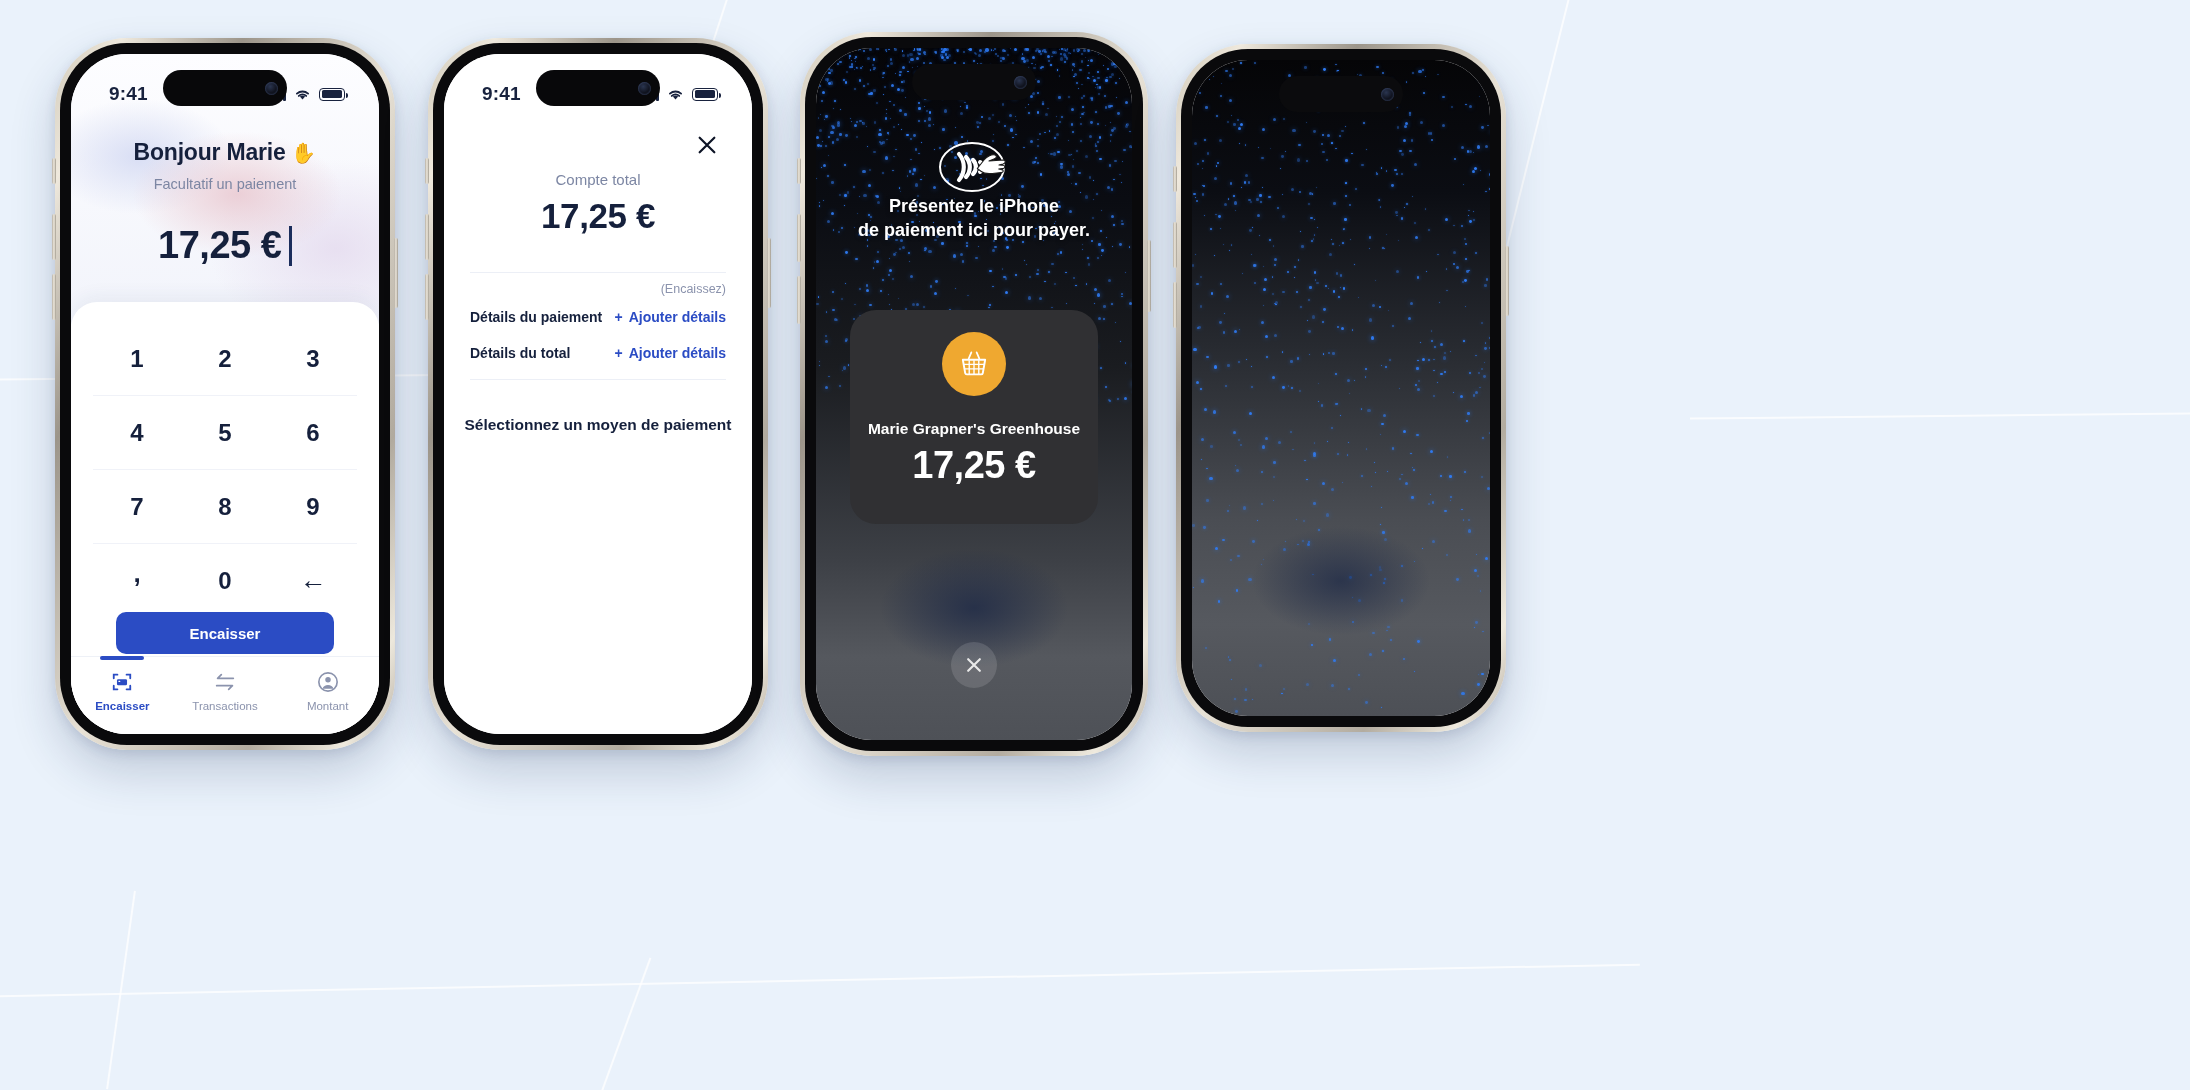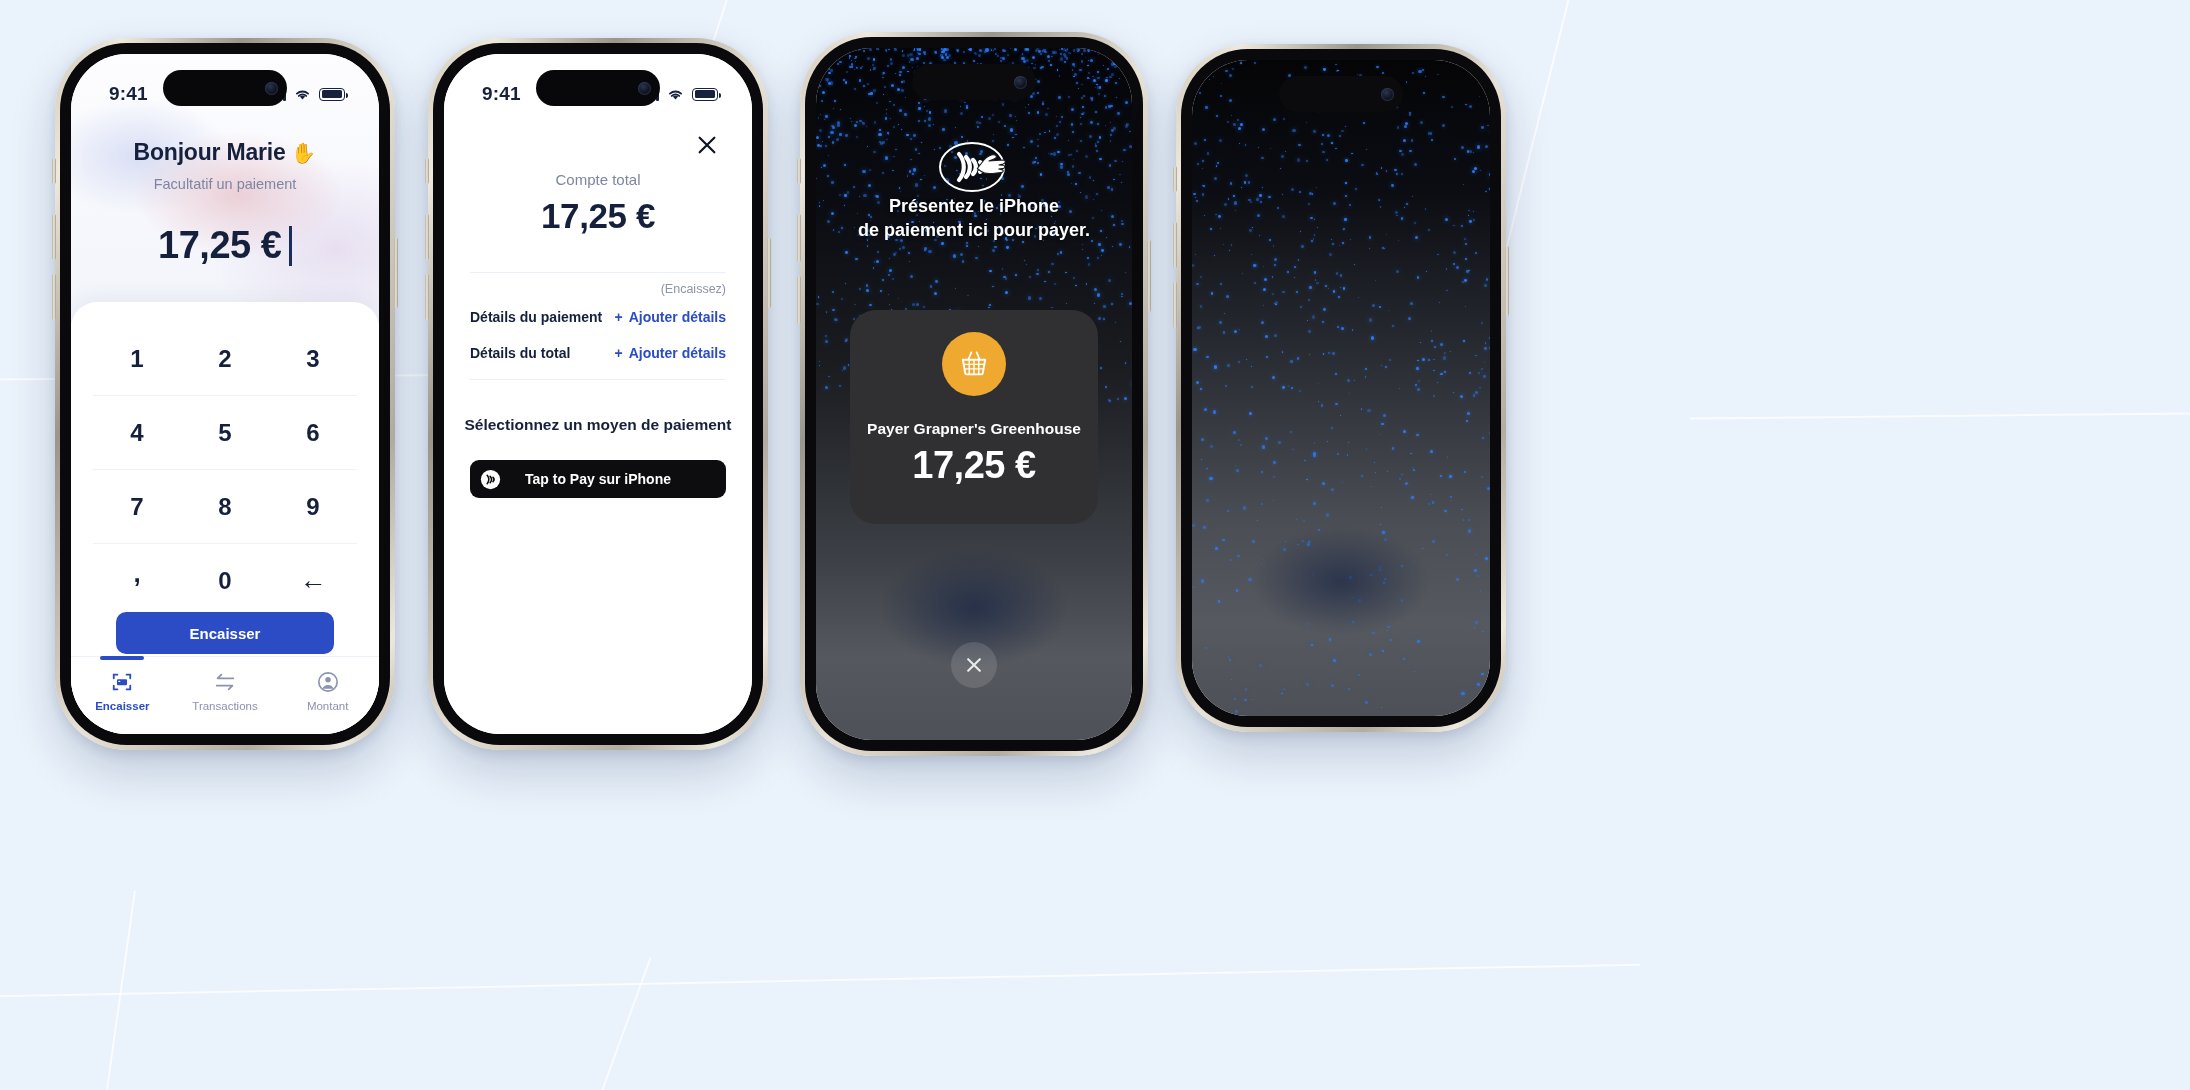--- a/index.html
+++ b/index.html
@@ -338,31 +338,20 @@
           <span class="lbl">Détails du total</span>
           <span class="act">
             <span>+</span>
             <span>Ajouter  détails</span>
           </span>
         </div>
         <div class="p2-div2"></div>
 
         <div class="p2-select">Sélectionnez un moyen de paiement</div>
 
-        <div class="pm-btn pm-dark">
-          <span class="pm-ico">
-            <svg width="21" height="21" viewBox="0 0 24 24">
-              <circle cx="12" cy="12" r="11" fill="#fff"></circle>
-              <path d="M8.2 7.2a7.6 7.6 0 0 1 0 9.6" stroke="#0d0d0f" stroke-width="1.8" fill="none" stroke-linecap="round"></path>
-              <path d="M11.6 8.4a5.4 5.4 0 0 1 0 7.2" stroke="#0d0d0f" stroke-width="1.8" fill="none" stroke-linecap="round"></path>
-              <path d="M14.9 9.6a3.4 3.4 0 0 1 0 4.8" stroke="#0d0d0f" stroke-width="1.8" fill="none" stroke-linecap="round"></path>
-            </svg>
-          </span>
-          <span class="pm-label">Tap to Pay sur iPhone</span>
-        </div>
 
       </div>
     </div>
   </div>
 
   <div class="phone" id="p3">
     <div class="btn-side bs-left" style="top:126px;height:26px;"></div>
     <div class="btn-side bs-left" style="top:182px;height:48px;"></div>
     <div class="btn-side bs-left" style="top:244px;height:48px;"></div>
     <div class="btn-side bs-right" style="top:208px;height:72px;"></div>
@@ -1343,21 +1332,21 @@
         </div>
 
         <div class="p3-card">
           <div class="p3-basket">
             <svg width="34" height="34" viewBox="0 0 32 32">
               <path d="M11 11 L13.5 5 M21 11 L18.5 5" stroke="#fff" stroke-width="1.6" stroke-linecap="round"></path>
               <path d="M5.5 12h21l-2.2 12.5a1.6 1.6 0 0 1-1.6 1.3H9.3a1.6 1.6 0 0 1-1.6-1.3z" fill="none" stroke="#fff" stroke-width="1.8" stroke-linejoin="round"></path>
               <path d="M6.4 16.4h19.2 M6.9 20.6h18.2 M11.5 12.4v13 M16 12.4v13 M20.5 12.4v13" stroke="#fff" stroke-width="1.3"></path>
             </svg>
           </div>
-          <div class="p3-merchant">Payer Grapner's Greenhouse</div>
+          <div class="p3-merchant">Marie Grapner's Greenhouse</div>
           <div class="p3-price">17,25 €</div>
         </div>
 
         <div class="p3-glow"></div>
         <div class="p3-close">
           <svg width="20" height="20" viewBox="0 0 24 24">
             <path d="M5 5 L19 19 M19 5 L5 19" stroke="#e9e9e9" stroke-width="2.6" stroke-linecap="round"></path>
           </svg>
         </div>
       </div>

